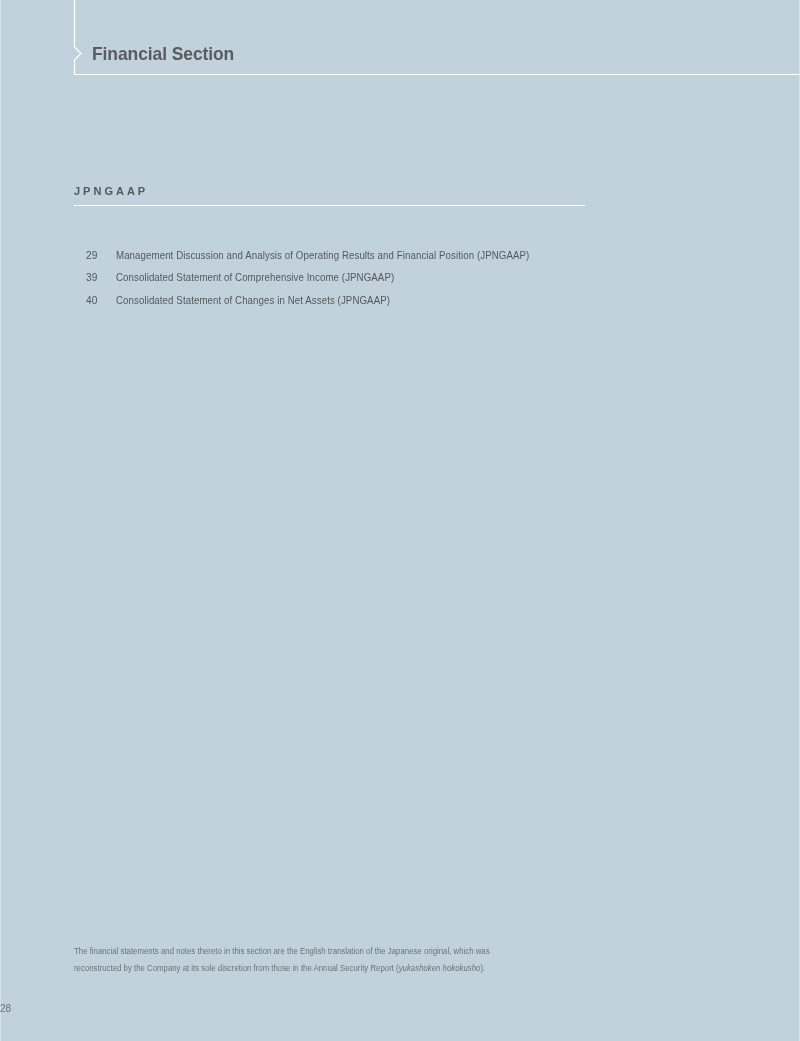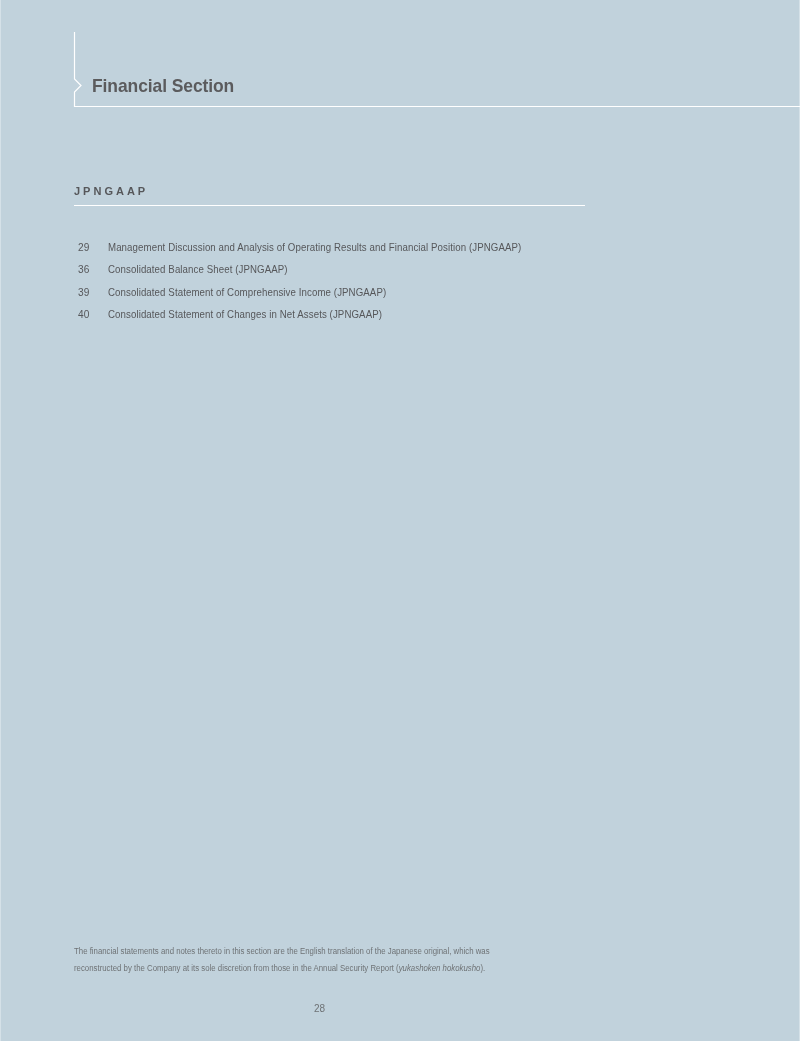--- a/index.html
+++ b/index.html
@@ -4,44 +4,44 @@
   <style>
     html, body { margin: 0; padding: 0; }
     body {
       width: 800px; height: 1041px; position: relative; overflow: hidden;
       background: #c1d2dc;
       font-family: "Liberation Sans", sans-serif;
       color: #555657;
     }
     .page-edge-left { position: absolute; left: 0; top: 0; width: 1px; height: 1041px; background: #d5e1e8; }
     .page-edge-right { position: absolute; right: 0; top: 0; width: 1px; height: 1041px; background: #d5e1e8; }
-    .header-frame { position: absolute; left: 0; top: 0; width: 800px; height: 80px; margin-top: 32px; }
+    .header-frame { position: absolute; left: 0; top: 0; width: 800px; height: 80px; }
     .header-frame svg { position: absolute; left: 0; top: 0; }
     .section-title {
       position: absolute; left: 92px; top: 43px;
       font-size: 19px; font-weight: bold; color: #5b5b5d;
       letter-spacing: -0.1px; transform: scaleX(0.92); transform-origin: left center;
       white-space: nowrap;
     }
     .contents-heading {
       position: absolute; left: 74px; top: 185px;
       font-size: 11px; font-weight: bold; letter-spacing: 3px; color: #56575a;
     }
     .contents-rule { position: absolute; left: 74px; top: 205px; width: 511px; height: 1px; background: #ffffff; }
-    .toc { position: absolute; left: 74px; top: 237px; margin: 4px; padding: 0; list-style: none; }
+    .toc { position: absolute; left: 74px; top: 237px; margin: 12px; padding: 0; list-style: none; }
     .toc-item { height: 22.3px; display: flex; align-items: baseline; font-size: 11px; white-space: nowrap; }
     .toc-page { width: 30px; color: #56575a; transform: scaleX(0.92); transform-origin: left center; }
     .toc-title { color: #56575a; transform: scaleX(0.88); transform-origin: left center; letter-spacing: 0.1px; }
     .footnote {
       position: absolute; left: 74px; top: 943px; width: 560px;
       font-size: 8.5px; line-height: 17px; color: #6e7275;
       transform: scaleX(0.92); transform-origin: left top; white-space: nowrap;
     }
     .footnote em { font-style: italic; }
-    .page-number { position: absolute; left: 0; width: 639px; top: 1003px; text-align: center; font-size: 10px; color: #6e7275; }
+    .page-number { position: absolute; left: 0; width: 639px; top: 1003px; text-align: left; font-size: 10px; color: #6e7275; }
   </style>
 </head>
 <body>
 
 <div class="page-edge-left"></div>
 <div class="page-edge-right"></div>
 
 <div class="header-frame">
   <svg width="800" height="80">
     <polyline points="74.5,0 74.5,47 81,53.5 74.5,60 74.5,74.5 800,74.5" fill="none" stroke="#ffffff" stroke-width="1.2"></polyline>
@@ -51,24 +51,20 @@
 
 <div class="contents-heading">JPNGAAP</div>
 <div class="contents-rule"></div>
 
 <ul class="toc">
   <li class="toc-item">
     <span class="toc-page">29</span>
     <span class="toc-title">Management Discussion and Analysis of Operating Results and Financial Position (JPNGAAP)</span>
   </li>
   <li class="toc-item">
-    <span class="toc-page">36</span>
-    <span class="toc-title">Consolidated Balance Sheet (JPNGAAP)</span>
-  </li>
-  <li class="toc-item">
     <span class="toc-page">39</span>
     <span class="toc-title">Consolidated Statement of Comprehensive Income (JPNGAAP)</span>
   </li>
   <li class="toc-item">
     <span class="toc-page">40</span>
     <span class="toc-title">Consolidated Statement of Changes in Net Assets (JPNGAAP)</span>
   </li>
 </ul>
 
 <div class="footnote">

